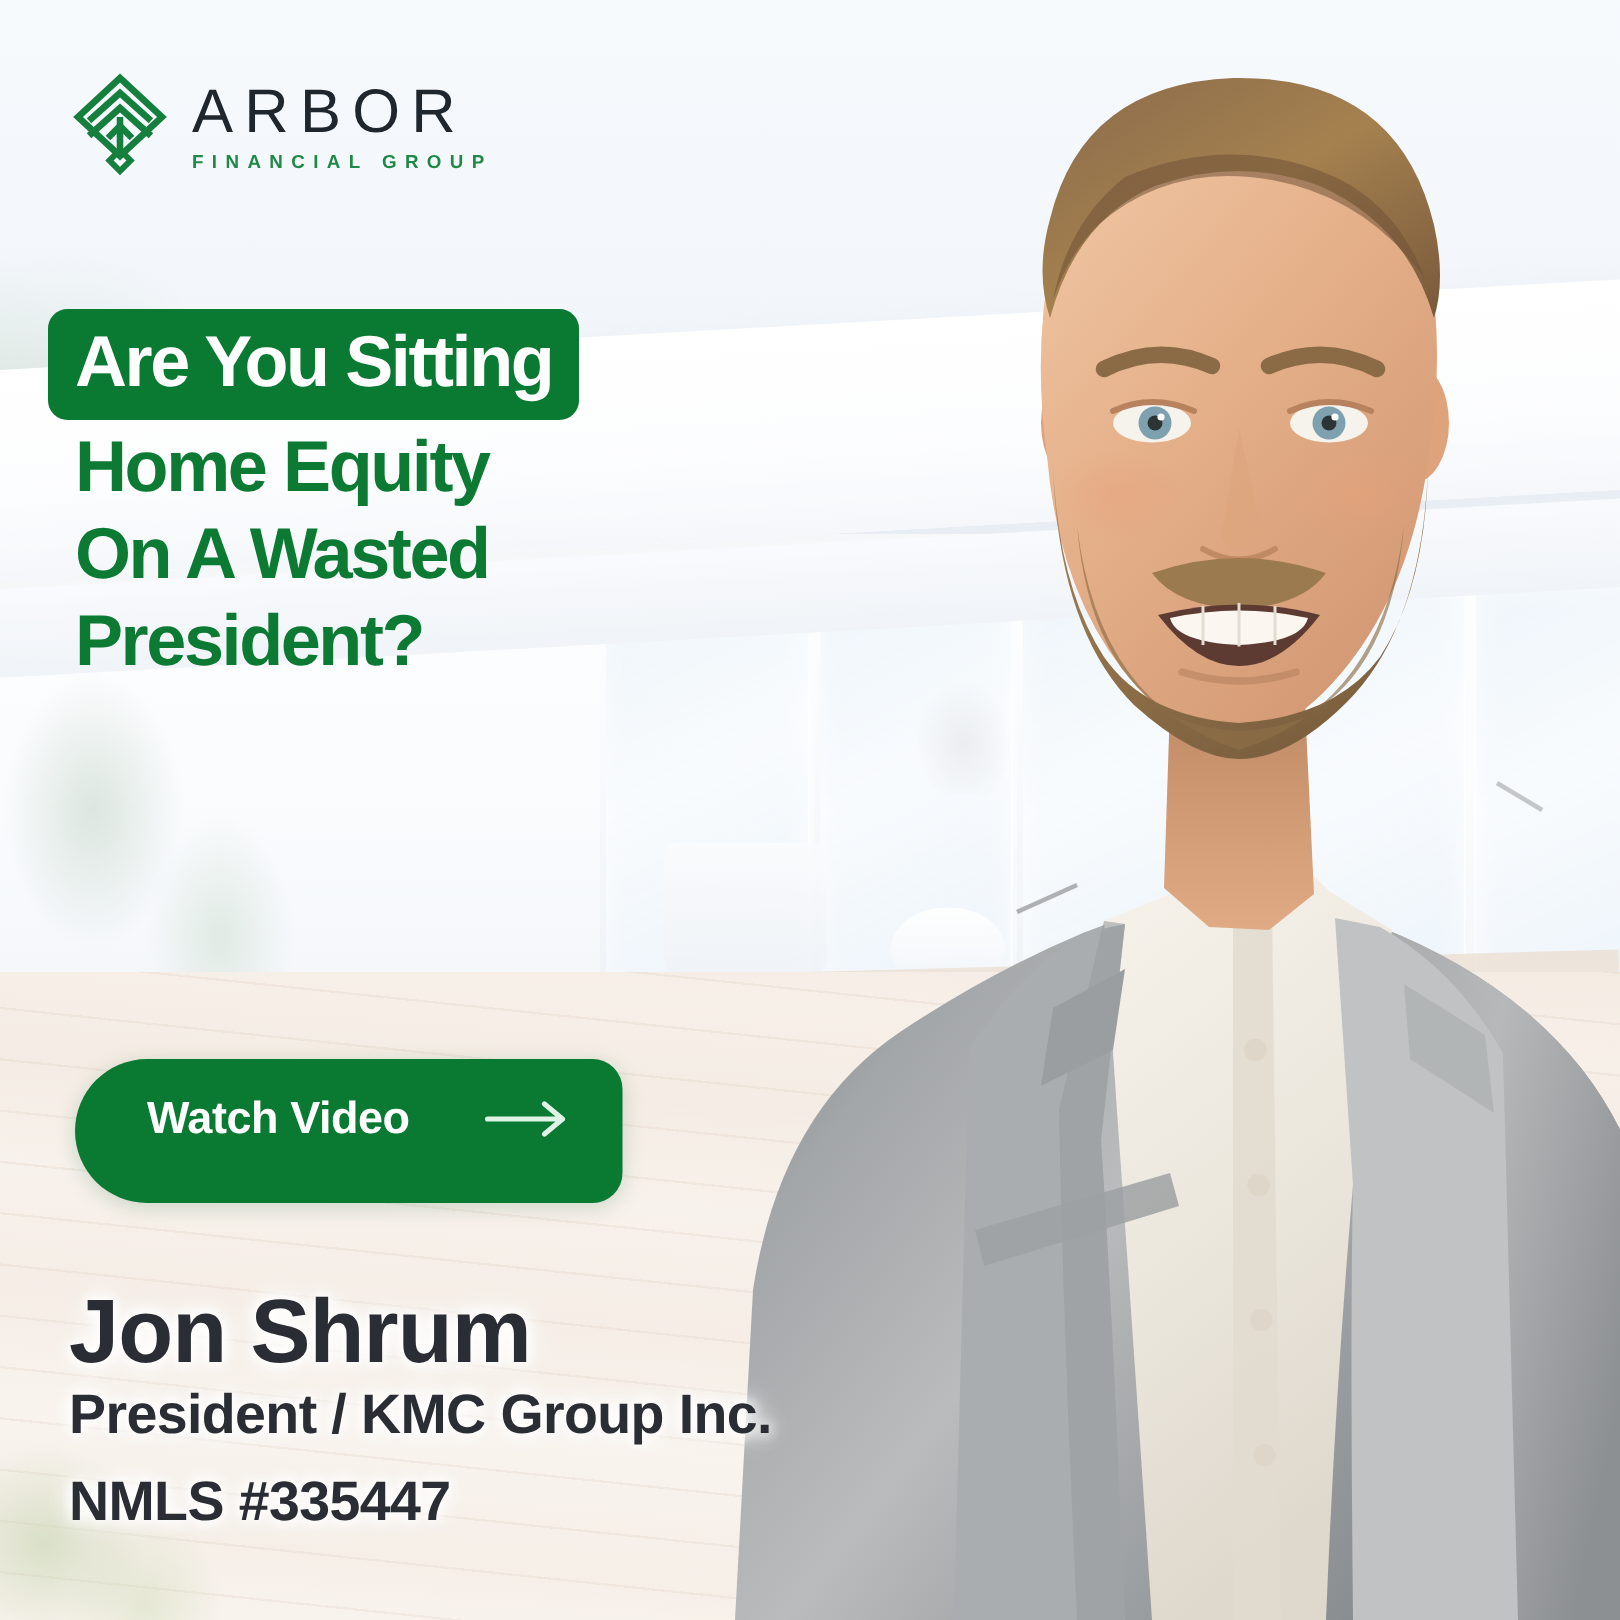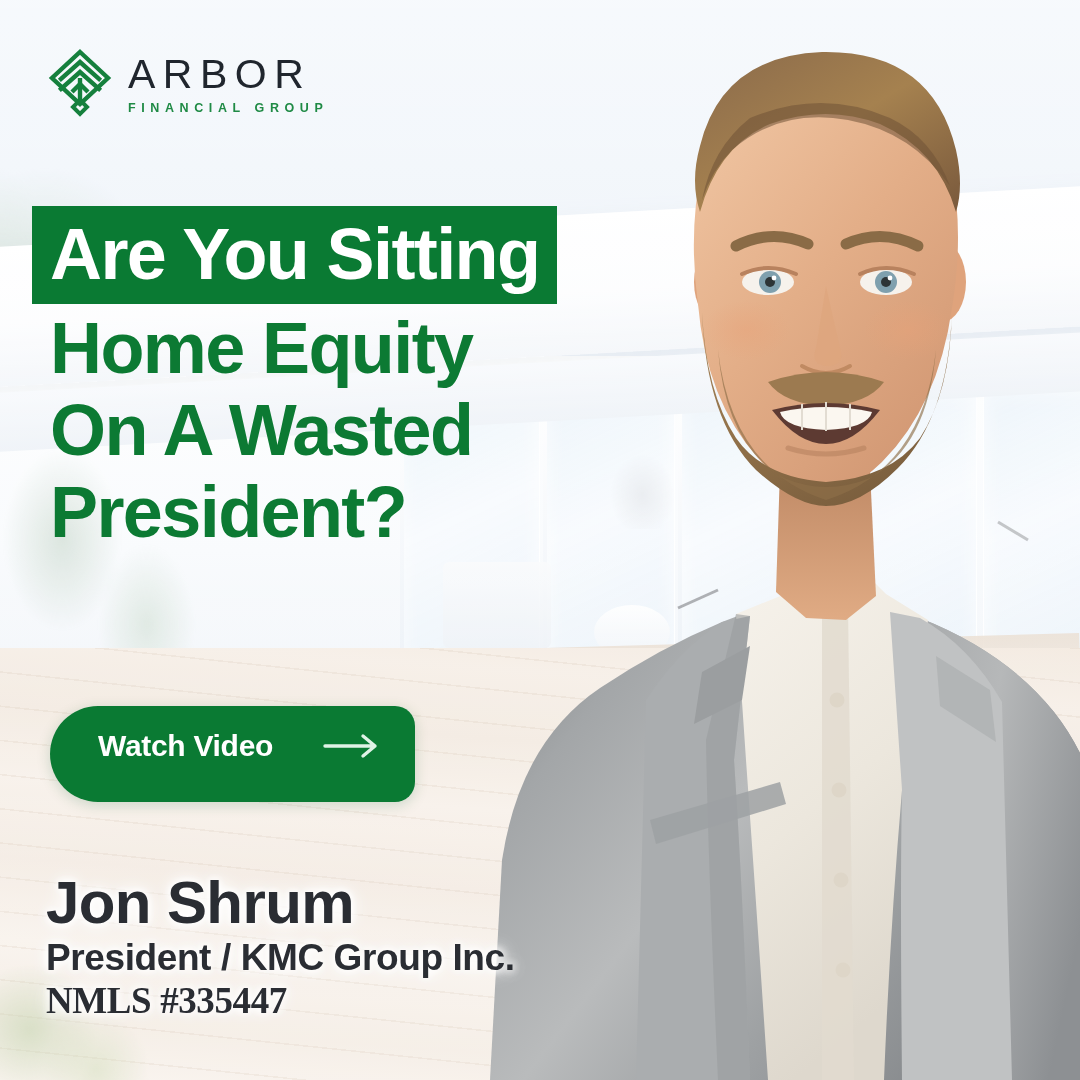--- a/index.html
+++ b/index.html
@@ -150,22 +150,22 @@
     font-size:12.5px; font-weight:700; letter-spacing:5.6px;
     color:#1f8a45; line-height:1; white-space:nowrap;text-align:right;
   }
 
   
   .headline{
     position:absolute; left:32px; top:206px; z-index:12;
     font-weight:800; line-height:1.0;
   }
   .hl-line{
-    font-size:72px; letter-spacing:-1.6px;
-    color:#0c7a33; display:block; white-space:nowrap;
+    font-size:48px; letter-spacing:-1.6px;
+    color:#0c7a33; display:block; white-space:nowrap;border-radius:13px;
   }
   .hl-line.hl-hi{
     background:#0a7a33; color:#ffffff;
     display:inline-block;
     padding:12px 18px 14px 18px;
     margin-bottom:4px;
   }
   .hl-line.plain{ padding:4px 0 4px 18px; margin-bottom:2px; }
 
   
@@ -189,21 +189,21 @@
   
   .namecard{
     position:absolute; left:46px; bottom:58px; z-index:12;
     color:#2a2d33;
     text-shadow:
       0 0 9px #ffffff, 0 0 9px #ffffff, 0 0 16px #ffffff,
       0 0 22px rgba(255,255,255,.95);
   }
   .nc-name{ font-size:60px; font-weight:800; letter-spacing:-.6px; line-height:1.08; }
   .nc-role{ font-size:37px; font-weight:700; letter-spacing:-.4px; line-height:1.14; margin-top:1px;text-align:center; }
-  .nc-nmls{ font-size:37px; font-weight:700; letter-spacing:-.4px; line-height:1.14; margin-top:1px;font-family:Liberation Serif, serif; }
+  .nc-nmls{ font-size:37px; font-weight:700; letter-spacing:-.4px; line-height:1.14; margin-top:16px; }
 </style>
 </head>
 <body>
 
 <div id="ad">
 
   <div class="bg">
     <div class="bg-sky"></div>
     <div class="foliage"></div>
     <div class="wall"></div>

